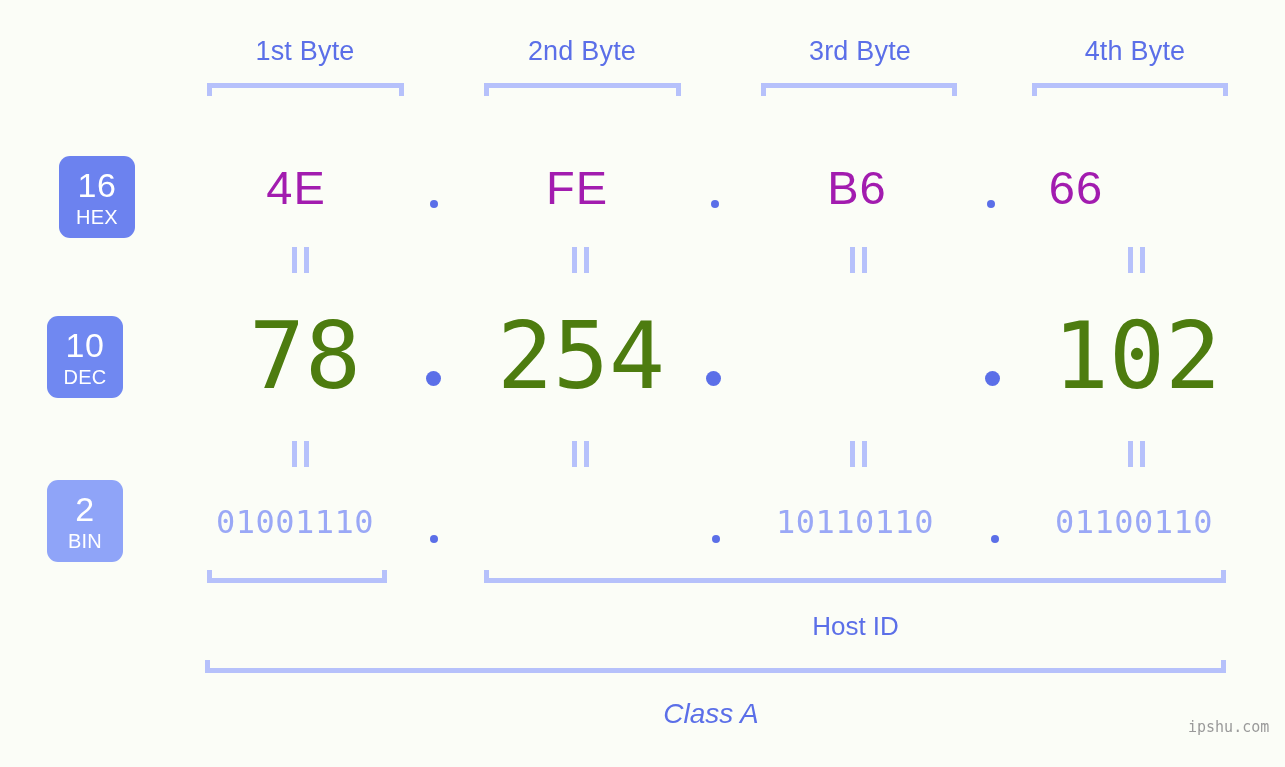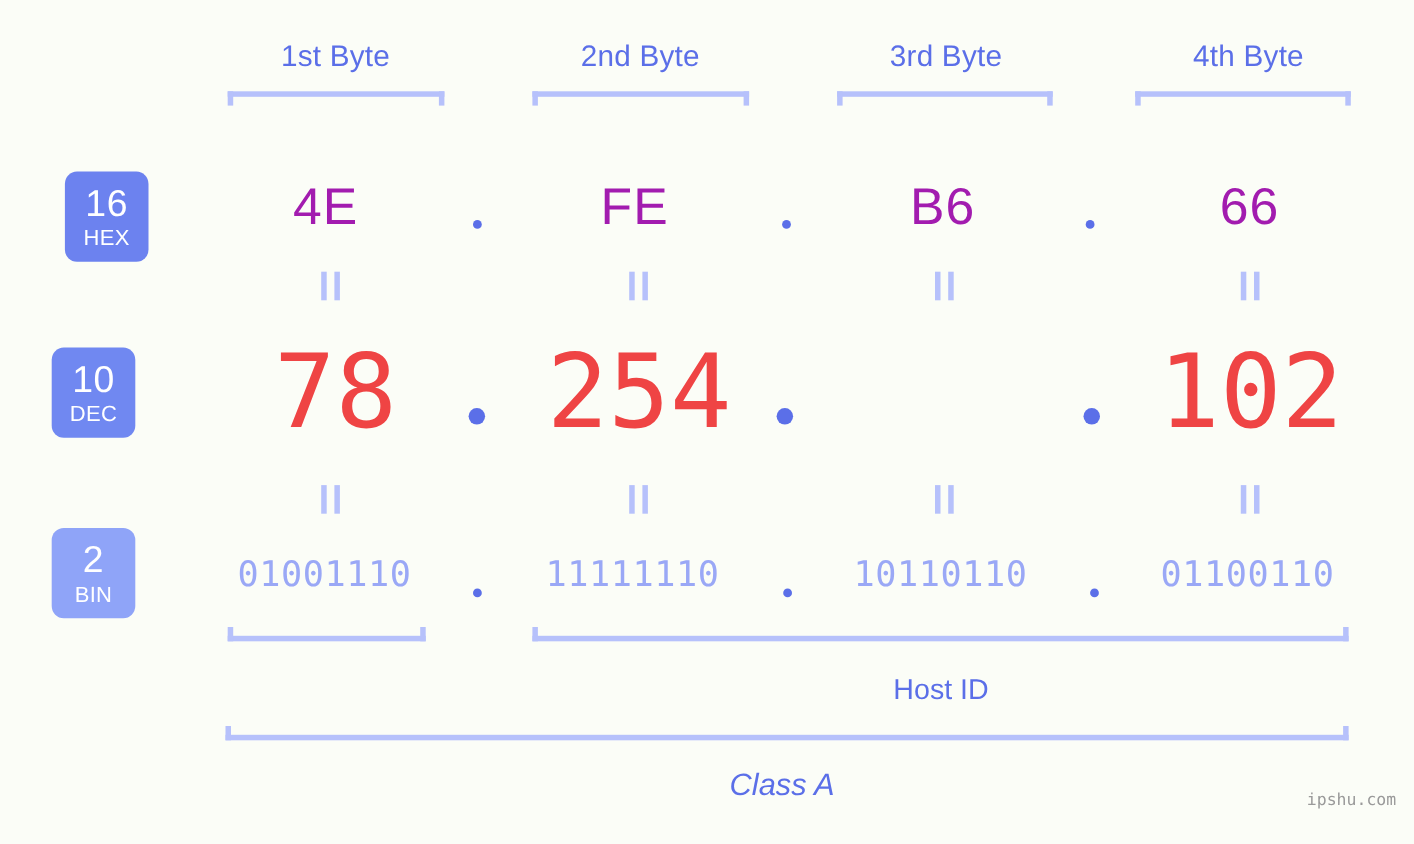--- a/index.html
+++ b/index.html
@@ -76,21 +76,21 @@
   .hex-val {
     font-size: 47px;
     color: #a21caf;
     text-align: center;
     white-space: nowrap;
     letter-spacing: 1px;
   }
   .dec-val {
     font-family: "DejaVu Sans Mono", monospace;
     font-size: 93px;
-    color: #ef4444;
+    color: #4d7c0f;
     text-align: center;
     white-space: nowrap;
     line-height: 1;
   }
   .bin-val {
     font-family: "DejaVu Sans Mono", monospace;
     font-size: 32px;
     color: #9aa8f6;
     text-align: center;
     white-space: nowrap;
@@ -173,21 +173,21 @@
 
   <div class="abs hex-val" style="left:206px; top:160px; width:180px;">4E</div>
   <div class="abs dot dot-sm" style="left:430px; top:200px;"></div>
 
   <div class="abs hex-val" style="left:487px; top:160px; width:180px;">FE</div>
   <div class="abs dot dot-sm" style="left:711px; top:200px;"></div>
 
   <div class="abs hex-val" style="left:767px; top:160px; width:180px;">B6</div>
   <div class="abs dot dot-sm" style="left:987px; top:200px;"></div>
 
-  <div class="abs hex-val" style="left:1046px; top:160px; width:180px;">66</div>
+  <div class="abs hex-val" style="left:986px; top:160px; width:180px;">66</div>
 
   <div class="abs eqmark" style="left:292px; top:247px;">
       <i></i>
       <i></i>
     </div>
   <div class="abs eqmark" style="left:572px; top:247px;">
       <i></i>
       <i></i>
     </div>
   <div class="abs eqmark" style="left:850px; top:247px;">
@@ -222,21 +222,20 @@
       <i></i>
     </div>
   <div class="abs eqmark" style="left:1128px; top:441px;">
       <i></i>
       <i></i>
     </div>
 
   <div class="abs bin-val" style="left:195px; top:503px; width:200px;">01001110</div>
   <div class="abs dot dot-sm" style="left:430px; top:535px;"></div>
 
-  <div class="abs bin-val" style="left:475px; top:503px; width:200px;">11111110</div>
   <div class="abs dot dot-sm" style="left:712px; top:535px;"></div>
 
   <div class="abs bin-val" style="left:755px; top:503px; width:200px;">10110110</div>
   <div class="abs dot dot-sm" style="left:991px; top:535px;"></div>
 
   <div class="abs bin-val" style="left:1034px; top:503px; width:200px;">01100110</div>
 
   <div class="abs bracket-up" style="left:207px; top:570px; width:180px;"></div>
   <div class="abs bracket-up" style="left:484px; top:570px; width:742px;"></div>
 

